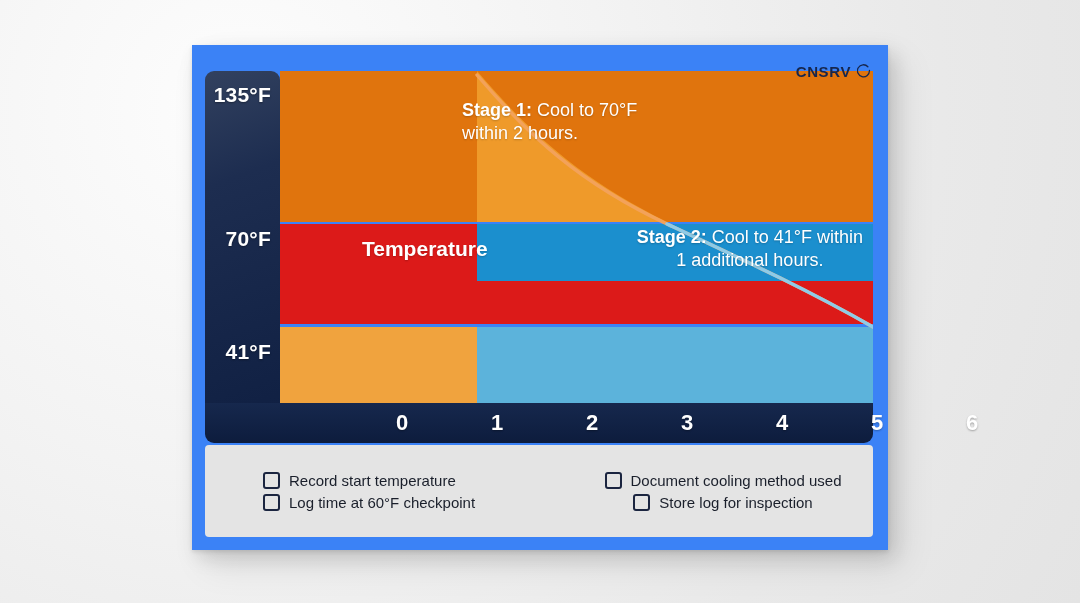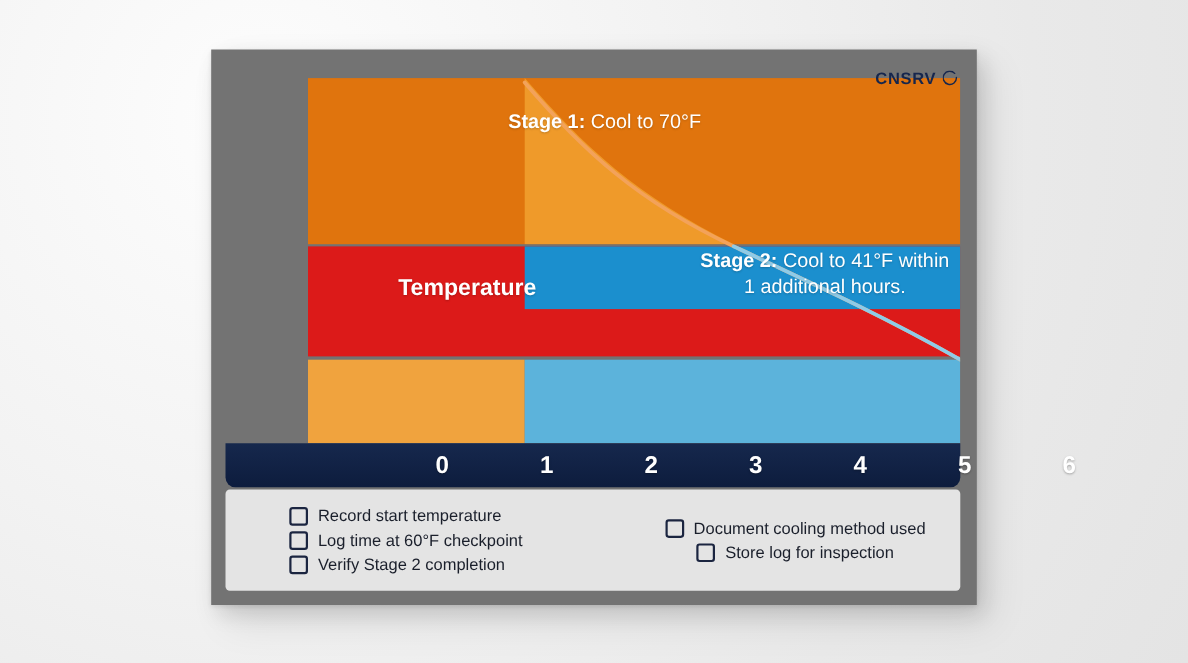--- a/index.html
+++ b/index.html
@@ -21,21 +21,21 @@
       radial-gradient(circle at 22% 18%, #fdfdfd 0%, #f3f3f3 38%, #e9e9e9 72%, #e4e4e4 100%);
   }
 
   
   #card {
     position: absolute;
     left: 192px;
     top: 45px;
     width: 696px;
     height: 505px;
-    background: #737373;
+    background: #3b82f6;
     box-shadow:
       0 2px 4px rgba(0,0,0,0.10),
       6px 8px 18px rgba(0,0,0,0.13),
       14px 16px 34px rgba(0,0,0,0.09);
   }
 
   
   #logo {
     position: absolute;
     right: 16px;
@@ -147,21 +147,21 @@
     font-weight: bold;
     line-height: 1.28;
     z-index: 12;
     text-shadow: 0 1px 2px rgba(0,0,0,0.22);
   }
   #stage1-label { left: 182px; top: 28px; }
   #stage2-label { right: 10px; top: 155px; text-align: center; }
   #danger-label {
     position: absolute;
     left: 82px;
-    top: 178px;
+    top: 165px;
     color: #ffffff;
     font-size: 21px;
     font-weight: bold;
     line-height: 1.25;
     z-index: 12;
     text-shadow: 0 1px 2px rgba(0,0,0,0.22);
   }
 
   
   #x-axis {
@@ -259,33 +259,39 @@
 
       <div id="stage2-block"></div>
 
       <svg id="curve" viewBox="0 0 593 332" preserveAspectRatio="none">
         <path d="M197,4 C 250,66 300,112 387,153 C 470,192 530,220 593,256" fill="none" stroke="#f3a25a" stroke-width="3.4" stroke-linecap="round"></path>
         <path d="M387,153 C 470,192 530,220 593,256" fill="none" stroke="#8ecbe8" stroke-width="3.4" stroke-linecap="round"></path>
       </svg>
 
       <div class="stage-label" id="stage1-label">
         <div><span>Stage 1:</span><span style="font-weight:normal"> Cool to 70°F</span></div>
+        <div style="font-weight:normal">within 2 hours.</div>
       </div>
 
       <div class="stage-label" id="stage2-label">
         <div><span>Stage 2:</span><span style="font-weight:normal"> Cool to 41°F within</span></div>
         <div style="font-weight:normal">1 additional hours.</div>
       </div>
 
       <div id="danger-label">
         <div>Temperature</div>
       </div>
 
     </div>
 
+    <div id="y-axis">
+        <div class="ytick" style="top: 6.5%;">135°F</div>
+        <div class="ytick" style="top: 46.5%;">70°F</div>
+        <div class="ytick" style="top: 77.5%;">41°F</div>
+      </div>
 
     <div id="x-axis">
         <div class="xtick" style="left: 197px;">0</div>
         <div class="xtick" style="left: 292px;">1</div>
         <div class="xtick" style="left: 387px;">2</div>
         <div class="xtick" style="left: 482px;">3</div>
         <div class="xtick" style="left: 577px;">4</div>
         <div class="xtick" style="left: 672px;">5</div>
         <div class="xtick" style="left: 767px;">6</div>
       </div>
@@ -295,24 +301,20 @@
   <div id="checklist">
     <div class="check-col" id="check-col-left">
         <div class="check-item">
           <span class="checkbox"></span>
           <span class="check-label">Record start temperature</span>
         </div>
         <div class="check-item">
           <span class="checkbox"></span>
           <span class="check-label">Log time at 60°F checkpoint</span>
         </div>
-        <div class="check-item">
-          <span class="checkbox"></span>
-          <span class="check-label">Verify Stage 2 completion</span>
-        </div>
       </div>
     <div class="check-col" id="check-col-right">
         <div class="check-item">
           <span class="checkbox"></span>
           <span class="check-label">Document cooling method used</span>
         </div>
         <div class="check-item">
           <span class="checkbox"></span>
           <span class="check-label">Store log for inspection</span>
         </div>

